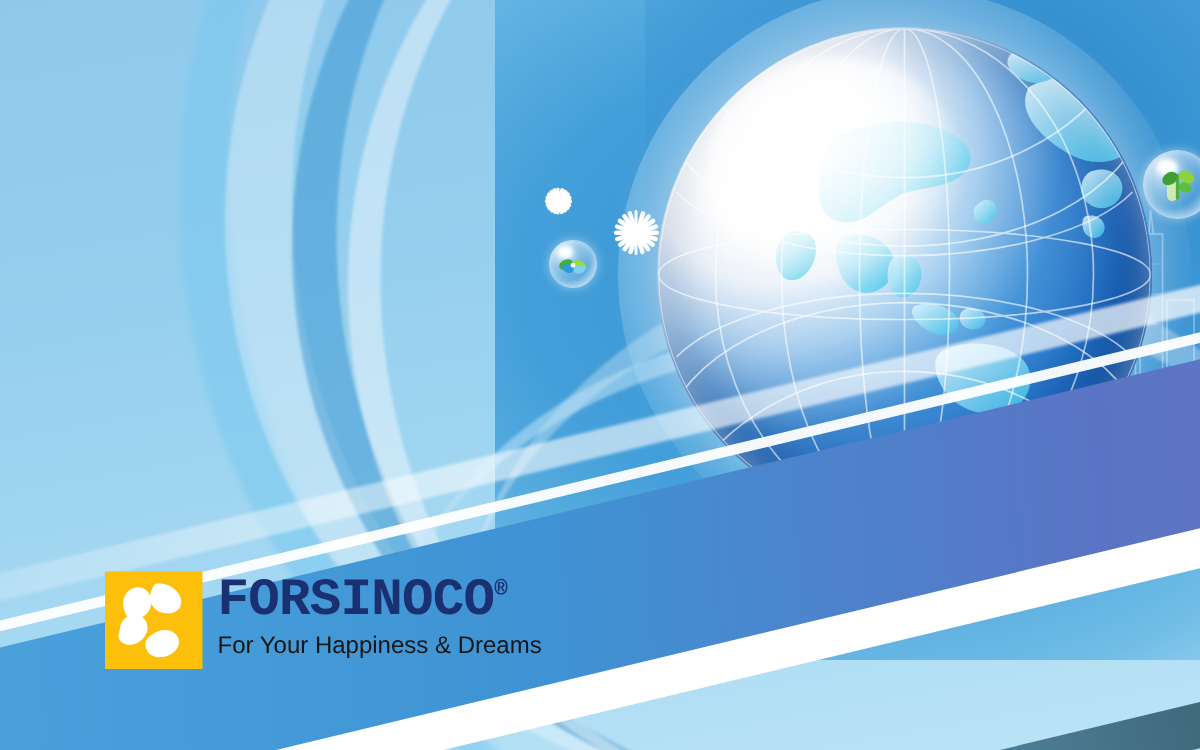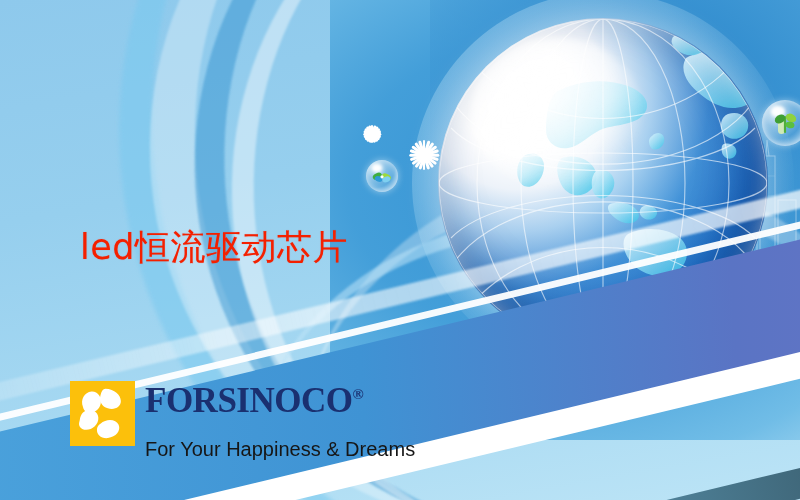--- a/index.html
+++ b/index.html
@@ -156,31 +156,31 @@
   
   #logo{position:absolute;left:70px;top:381px;display:flex;align-items:flex-start;}
   #logo-mark{
     width:65px;height:65px;background:#fcc00b;position:relative;flex:0 0 auto;
   }
   #logo-mark svg{position:absolute;inset:0;width:100%;height:100%;}
   #logo-text{margin-left:10px;padding-top:2px;}
   #logo-name{
     display:block;
     color:#1a3070;
-    font-family:Liberation Serif, serif;
+    font-family:Liberation Mono, monospace;
     font-weight:bold;font-size:35px;line-height:1;
     letter-spacing:-0.5px;
     white-space:nowrap;
   }
   #logo-name sup{font-size:15px;vertical-align:super;letter-spacing:0;}
   #logo-tagline{
-    display:block;margin-top:21px;
+    display:block;margin-top:5px;
     color:#161616;
     font-family:"Liberation Sans","DejaVu Sans",sans-serif;
-    font-size:20px;line-height:1;white-space:nowrap;
+    font-size:16px;line-height:1;white-space:nowrap;
   }
 </style>
 </head>
 <body>
 
 <div id="banner">
 
   <div class="layer field-right"></div>
   <div class="layer field-topright"></div>
 
@@ -350,21 +350,20 @@
   </div>
 
   <div class="layer band band-soft"></div>
   <div class="layer band band-white1"></div>
   <div class="layer band band-blue"></div>
   <div class="layer band band-white2"></div>
   <div class="layer band band-dark"></div>
   <div class="layer band band-white3"></div>
 
   <div id="headline">
-    <span>led恒流驱动芯片</span>
   </div>
 
   <div id="logo">
     <div id="logo-mark">
       <svg viewBox="0 0 65 65">
         <g fill="#ffffff">
           <path d="M34 8 C43 7 50 12 51 18 C52 24 46 28 39 27 C33 26 29 21 30 15 C30.5 11 31.5 8.5 34 8 Z" transform="rotate(8 36 18)"></path>
           <path d="M12 24 C11 16 17 10 24 11 C30 12 33 19 30 25 C27 31 20 33 15 30 C12.5 28.5 12 26.5 12 24 Z" transform="rotate(-14 21 21)"></path>
           <path d="M10 41 C9 33 15 27 22 29 C28 31 30 38 26 44 C22 50 14 51 11 47 C9.5 45 10 43 10 41 Z" transform="rotate(12 19 39)"></path>
           <path d="M31 42 C38 37 47 39 49 45 C51 51 45 57 37 57 C30 57 26 52 27 47 C27.5 44.5 29 43 31 42 Z" transform="rotate(-6 38 48)"></path>

